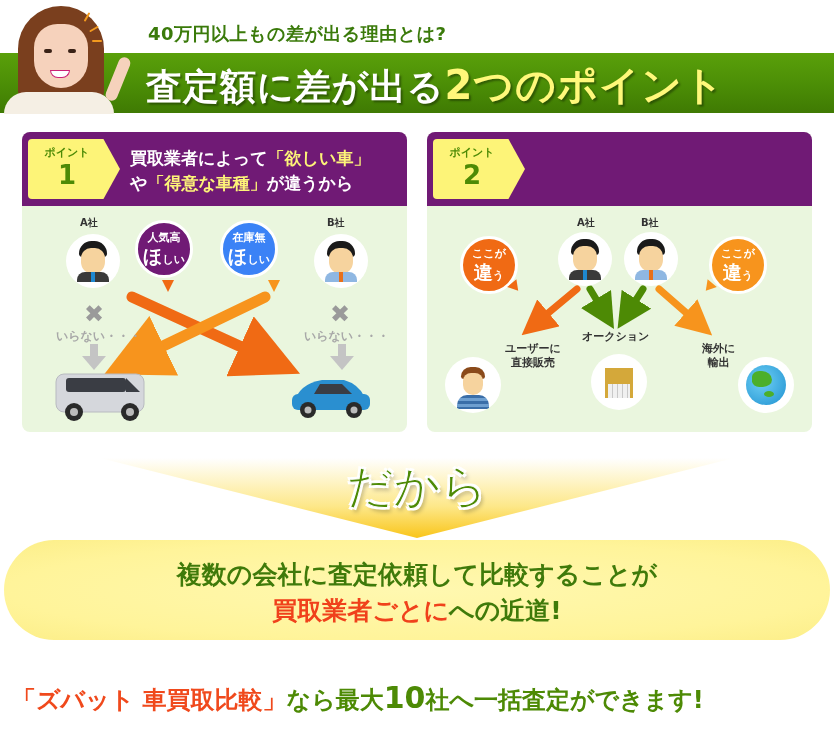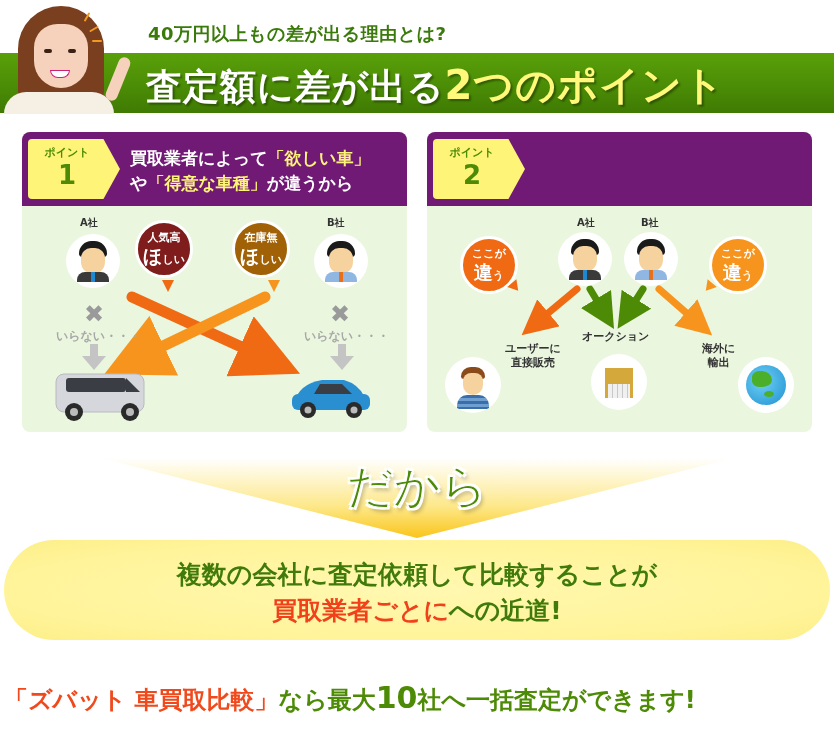--- a/index.html
+++ b/index.html
@@ -59,21 +59,21 @@
   .dakara-fan { left: 100px; top: 458px; width: 634px; height: 80px; background: linear-gradient(180deg, rgba(255,255,255,0) 0%, #fde88a 60%, #f9c51a 100%); clip-path: polygon(0 0, 100% 0, 50% 100%); }
   .dakara { left: 0; top: 456px; width: 834px; text-align: center; font-size: 46px; font-weight: normal; color: #4d8a05; -webkit-text-stroke: 1px #fff; text-shadow: 2px 2px 0 #fff, -2px -2px 0 #fff, 2px -2px 0 #fff, -2px 2px 0 #fff, 3px 4px 4px rgba(0,0,0,0.3); }
 
   
   .pill { left: 4px; top: 540px; width: 826px; height: 100px; border-radius: 50px; background: radial-gradient(ellipse at center, #fff8b0 0%, #fff49a 70%, #fcee88 100%); }
   .pill-line1 { left: 0; top: 558px; width: 834px; text-align: center; font-size: 25px; font-weight: bold; color: #3f7a0a; }
   .pill-line2 { left: 0; top: 594px; width: 834px; text-align: center; font-size: 25px; font-weight: bold; color: #3f7a0a; }
   .pill-line2 .red { color: #f0411b; }
 
   
-  .cta { left: 4px; top: 680px; width: 680px; text-align: center; font-size: 24px; font-weight: bold; color: #4d8a05; white-space: nowrap; }
+  .cta { left: 12px; top: 680px; width: 680px; text-align: center; font-size: 24px; font-weight: bold; color: #4d8a05; white-space: nowrap; }
   .cta .brand { color: #f0491c; }
   .cta .big { font-size: 30px; }
 
   svg.lines { position: absolute; left: 0; top: 0; }
 </style>
 </head>
 <body>
 
 <div class="abs hdr-bar"></div>
 
@@ -128,26 +128,26 @@
       <div class="atie" style="background:#1e88d0;"></div>
   </div>
   <div class="label-co" style="left:305px;top:84px;">B社</div>
   <div class="avatar" style="left:292px;top:102px;">
     <div class="ahair"></div>
       <div class="aface"></div>
       <div class="asuit" style="background:#8fb7e2;"></div>
       <div class="atie" style="background:#e8701a;"></div>
   </div>
 
-  <div class="bubble" style="left:113px;top:88px;background:#7f1d1d;">
+  <div class="bubble" style="left:113px;top:88px;background:#701a75;">
     <span class="b1">人気高</span>
     <span class="b2"><span>ほ</span><small>しい</small></span>
   </div>
   <div class="bubble-tail" style="left:140px;top:148px;border-top:12px solid #f06a14;"></div>
-  <div class="bubble" style="left:210px;top:88px;background:#a16207;">
+  <div class="bubble" style="left:198px;top:88px;background:#3b82f6;">
     <span class="b1">在庫無</span>
     <span class="b2"><span>ほ</span><small>しい</small></span>
   </div>
   <div class="bubble-tail" style="left:246px;top:148px;border-top:12px solid #f7941d;"></div>
 
   <div class="x-mark" style="left:62px;top:168px;">✖</div>
   <div class="no-text" style="left:34px;top:196px;">いらない・・・</div>
   <div class="down-stem" style="left:68px;top:212px;"></div>
   <div class="down-arrow" style="left:60px;top:224px;"></div>
 

